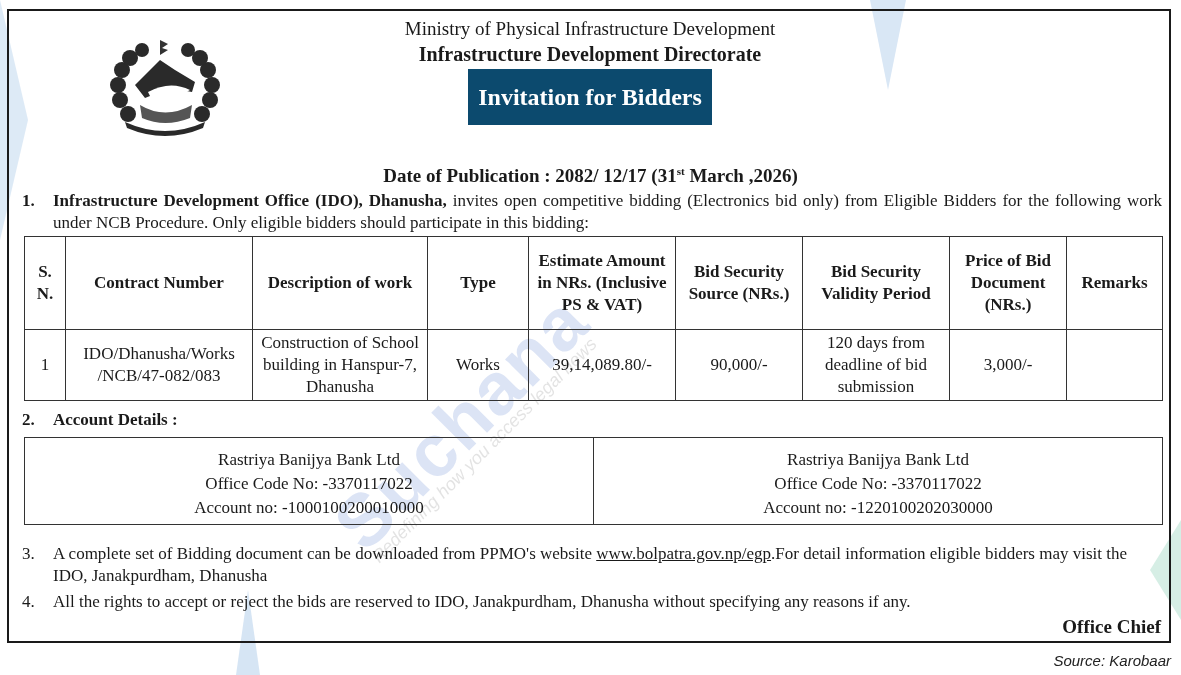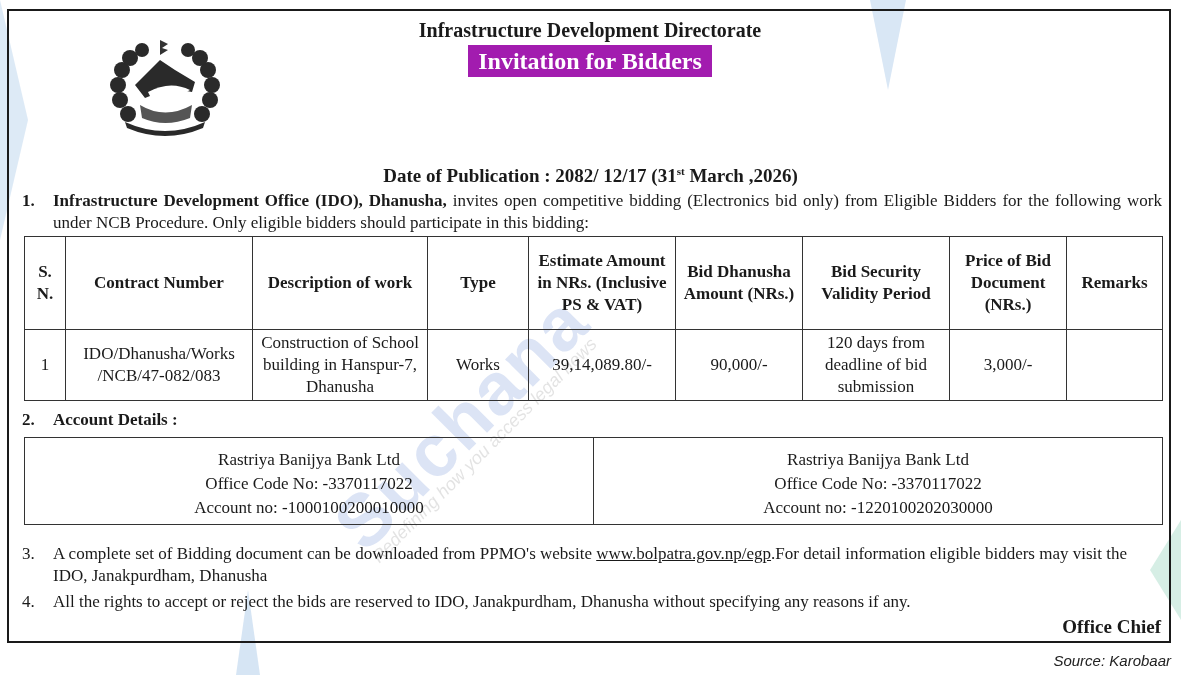--- a/index.html
+++ b/index.html
@@ -12,21 +12,21 @@
   .wm-text { left:300px; top:380px; font-family:"Liberation Sans", sans-serif; font-weight:bold; font-size:74px; color:rgba(40,90,190,0.16); transform:rotate(-45deg); letter-spacing:2px; }
   .wm-sub { left:330px; top:440px; font-family:"Liberation Sans", sans-serif; font-style:italic; font-size:18px; color:rgba(60,60,60,0.14); transform:rotate(-45deg); }
 
   .frame { position:absolute; left:7px; top:9px; width:1164px; height:634px; border:2px solid #1a1a1a; box-sizing:border-box; }
   .emblem { position:absolute; left:100px; top:30px; width:130px; height:110px; }
   .header { position:absolute; left:270px; top:17px; width:640px; text-align:center; }
   .h1 { font-size:18px; line-height:24px; }
   .h2 { font-size:19px; line-height:24px; }
   .h3 { font-size:20px; font-weight:bold; line-height:26px; }
   .h4 { font-size:26px; font-weight:bold; line-height:34px; }
-  .ifb { display:inline-block; background:#a21caf; color:#fff; font-size:24px; font-weight:bold; padding:0 10px; line-height:32px; margin-top:2px; }
+  .ifb { display:inline-block; background:#0c4a6e; color:#fff; font-size:24px; font-weight:bold; padding:12px 10px; line-height:32px; margin-top:2px; }
   .pubdate { position:absolute; left:0; width:1181px; top:165px; text-align:center; font-size:19px; font-weight:bold; }
   .pubdate sup { font-size:11px; }
 
   .para { position:absolute; left:22px; width:1140px; font-size:17px; line-height:22px; }
   .para .num { position:absolute; left:0; }
   .para .body { margin-left:31px; text-align:justify; }
   .p1 { top:190px; }
   .p1 .body { text-align-last:left; }
 
   table.bids { position:absolute; left:24px; top:236px; width:1139px; border-collapse:collapse; font-size:17px; }
@@ -78,20 +78,21 @@
       <path d="M35 55 L60 30 L75 40 L95 52 L92 62 L70 58 L45 68 Z"></path>
       <path d="M40 75 Q65 90 92 75 L90 88 Q65 98 42 88 Z" fill="#555"></path>
       <path d="M60 10 L60 25 L68 20 L62 18 L68 14 Z" fill="#333"></path>
       <path d="M25 92 Q65 110 105 92 L103 98 Q65 114 27 98 Z"></path>
     </g>
     <path d="M48 62 Q70 50 90 60 Q75 70 52 70 Z" fill="#fff"></path>
   </svg>
 </div>
 
 <div class="header">
+  <div class="h2">Ministry of Physical Infrastructure Development</div>
   <div class="h3">Infrastructure Development Directorate</div>
   <div class="ifb">Invitation for Bidders</div>
 </div>
 
 <div class="pubdate">
   <span>Date of Publication : 2082/ 12/17 (31</span><sup>st</sup><span> March ,2026)</span>
 </div>
 
 <div class="para p1">
   <span class="num" style="font-weight:bold">1.</span>
@@ -99,21 +100,21 @@
 </div>
 
 <table class="bids">
   <tbody>
       <tr>
     <th style="width:32px">S. N.</th>
     <th style="width:178px">Contract Number</th>
     <th style="width:166px">Description of work</th>
     <th style="width:92px">Type</th>
     <th style="width:138px">Estimate Amount in NRs. (Inclusive PS &amp; VAT)</th>
-    <th style="width:118px">Bid Dhanusha Amount (NRs.)</th>
+    <th style="width:118px">Bid Security Source (NRs.)</th>
     <th style="width:138px">Bid Security Validity Period</th>
     <th style="width:108px">Price of Bid Document (NRs.)</th>
     <th>Remarks</th>
   </tr>
   <tr>
     <td>1</td>
     <td>IDO/Dhanusha/Works /NCB/47-082/083</td>
     <td>Construction of School building in Hanspur-7, Dhanusha</td>
     <td>Works</td>
     <td>39,14,089.80/-</td>

